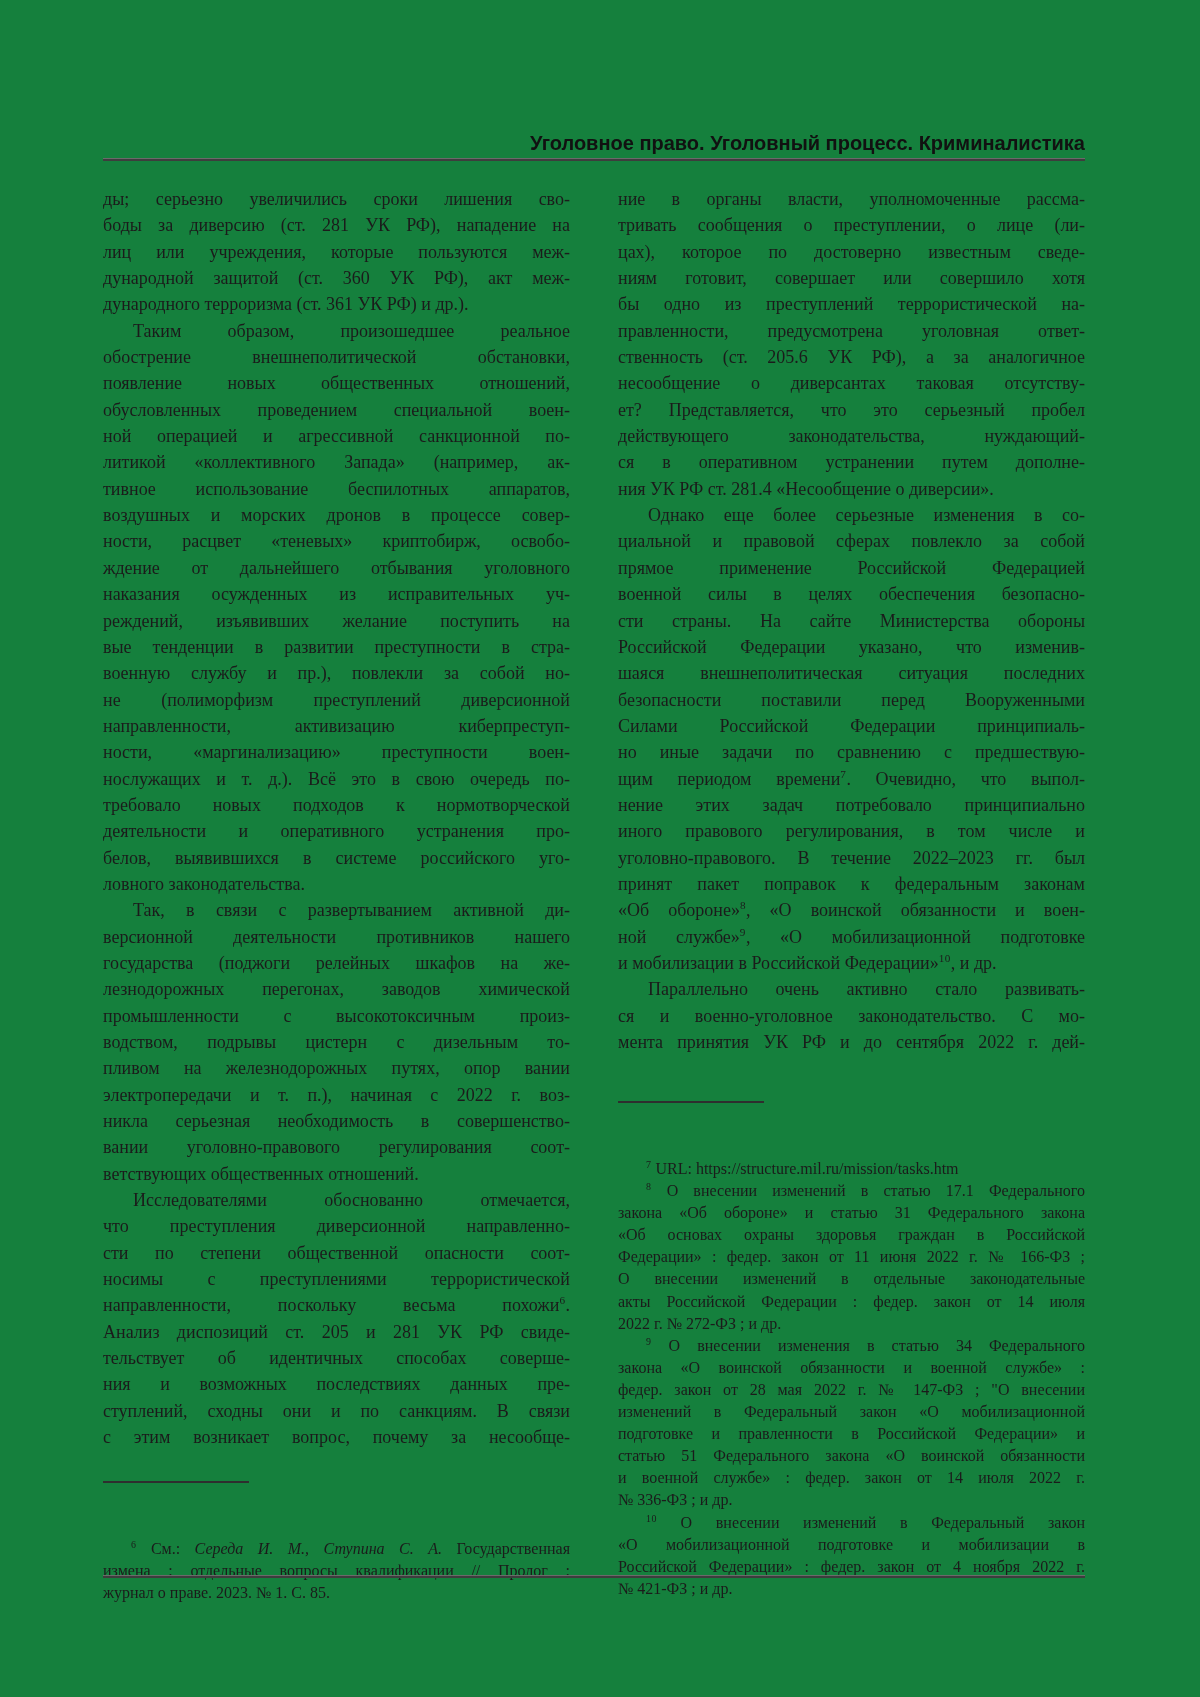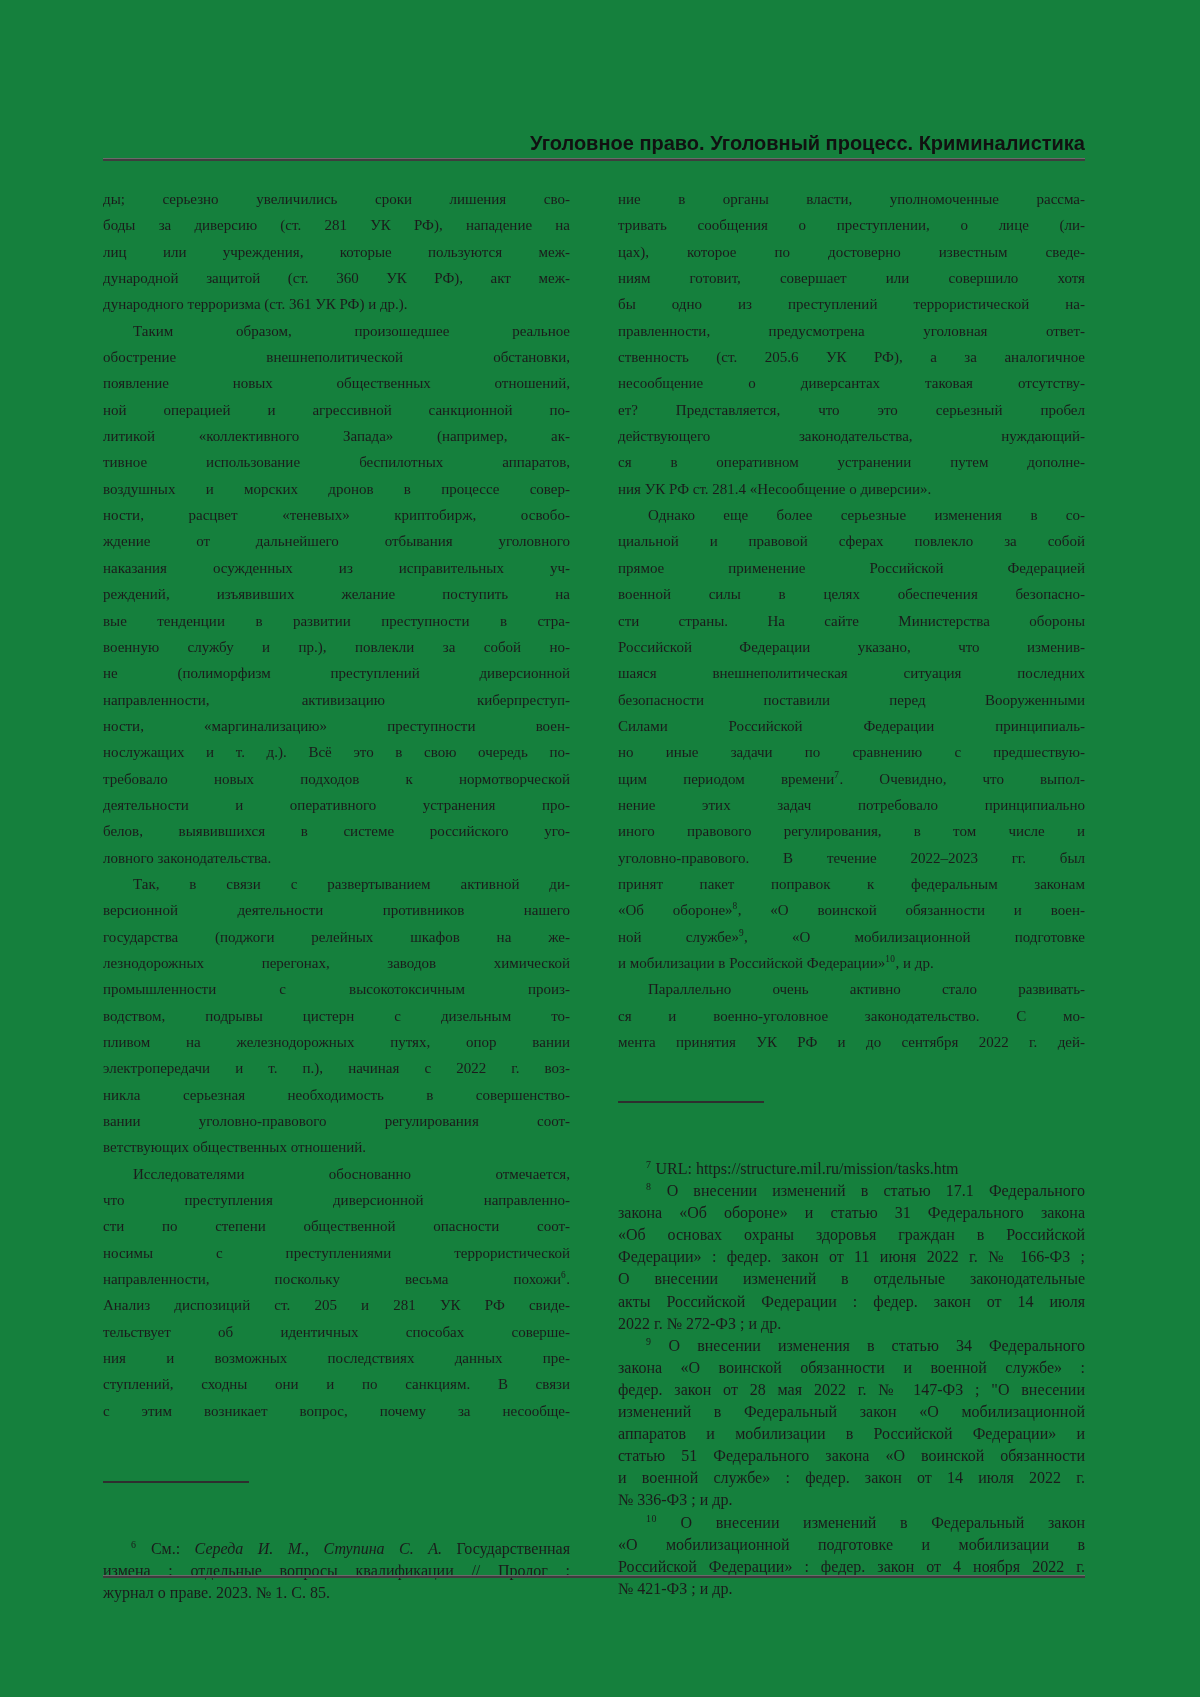--- a/index.html
+++ b/index.html
@@ -19,21 +19,21 @@
     text-align:right;color:#111;
   }
   .rule{
     position:absolute;left:103px;width:982px;height:3px;
     background:#3d3d3d;border-top:1px solid #6a6a6a;box-sizing:border-box;
   }
   .rule.top{top:158px;}
   .rule.bottom{top:1575px;}
   .colbody{
     position:absolute;top:186px;width:467px;
-    font-size:15px;line-height:26.35px;
+    font-size:18px;line-height:26.35px;
   }
   #left-body{left:103px;}
   #right-body{left:618px;}
   .fnsep{
     position:absolute;width:146px;height:2px;background:#2e2e2e;
   }
   #left-fnsep{left:103px;top:1481px;}
   #right-fnsep{left:618px;top:1101px;}
   .fnblock{
     position:absolute;width:467px;
@@ -72,20 +72,21 @@
 
   <div class="colbody" id="left-body">
       <div class="tline">ды; серьезно увеличились сроки лишения сво-</div>
       <div class="tline">боды за диверсию (ст. 281 УК РФ), нападение на</div>
       <div class="tline">лиц или учреждения, которые пользуются меж-</div>
       <div class="tline">дународной защитой (ст. 360 УК РФ), акт меж-</div>
       <div class="tline end">дународного терроризма (ст. 361 УК РФ) и др.).</div>
       <div class="tline indent">Таким образом, произошедшее реальное</div>
       <div class="tline">обострение внешнеполитической обстановки,</div>
       <div class="tline">появление новых общественных отношений,</div>
+      <div class="tline">обусловленных проведением специальной воен-</div>
       <div class="tline">ной операцией и агрессивной санкционной по-</div>
       <div class="tline">литикой «коллективного Запада» (например, ак-</div>
       <div class="tline">тивное использование беспилотных аппаратов,</div>
       <div class="tline">воздушных и морских дронов в процессе совер-</div>
       <div class="tline">ности, расцвет «теневых» криптобирж, освобо-</div>
       <div class="tline">ждение от дальнейшего отбывания уголовного</div>
       <div class="tline">наказания осужденных из исправительных уч-</div>
       <div class="tline">реждений, изъявивших желание поступить на</div>
       <div class="tline">вые тенденции в развитии преступности в стра-</div>
       <div class="tline">военную службу и пр.), повлекли за собой но-</div>
@@ -172,21 +173,21 @@
       <div class="tline">закона «Об обороне» и статью 31 Федерального закона</div>
       <div class="tline">«Об основах охраны здоровья граждан в Российской</div>
       <div class="tline">Федерации» : федер. закон от 11 июня 2022 г. № 166-ФЗ ;</div>
       <div class="tline">О внесении изменений в отдельные законодательные</div>
       <div class="tline">акты Российской Федерации : федер. закон от 14 июля</div>
       <div class="tline end">2022 г. № 272-ФЗ ; и др.</div>
       <div class="tline indent"><sup>9</sup> О внесении изменения в статью 34 Федерального</div>
       <div class="tline">закона «О воинской обязанности и военной службе» :</div>
       <div class="tline">федер. закон от 28 мая 2022 г. № 147-ФЗ ; "О внесении</div>
       <div class="tline">изменений в Федеральный закон «О мобилизационной</div>
-      <div class="tline">аппаратов и мобилизации в Российской Федерации» и</div>
+      <div class="tline">подготовке и правленности в Российской Федерации» и</div>
       <div class="tline">статью 51 Федерального закона «О воинской обязанности</div>
       <div class="tline">и военной службе» : федер. закон от 14 июля 2022 г.</div>
       <div class="tline end">№ 336-ФЗ ; и др.</div>
       <div class="tline indent"><sup>10</sup> О внесении изменений в Федеральный закон</div>
       <div class="tline">«О мобилизационной подготовке и мобилизации в</div>
       <div class="tline">Российской Федерации» : федер. закон от 4 ноября 2022 г.</div>
       <div class="tline end">№ 421-ФЗ ; и др.</div>
     </div>
 
   <div class="rule bottom"></div>

